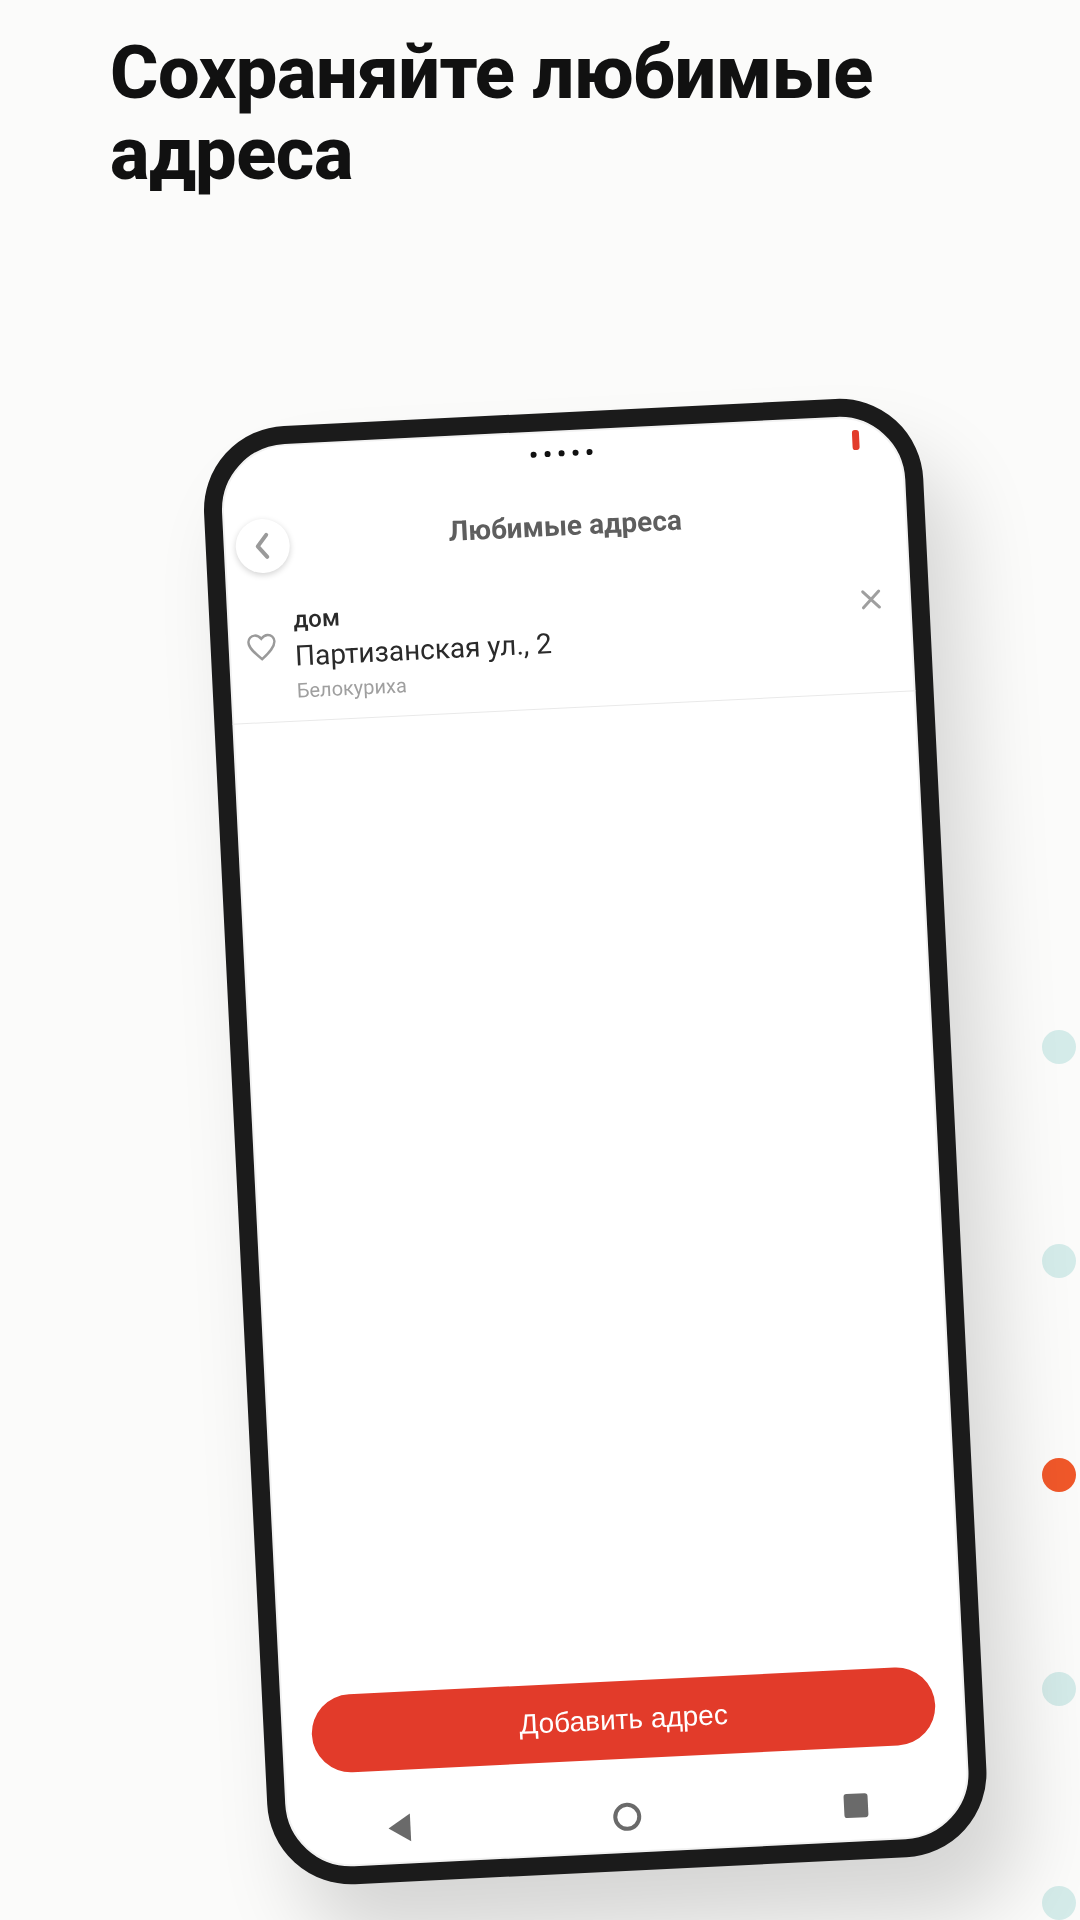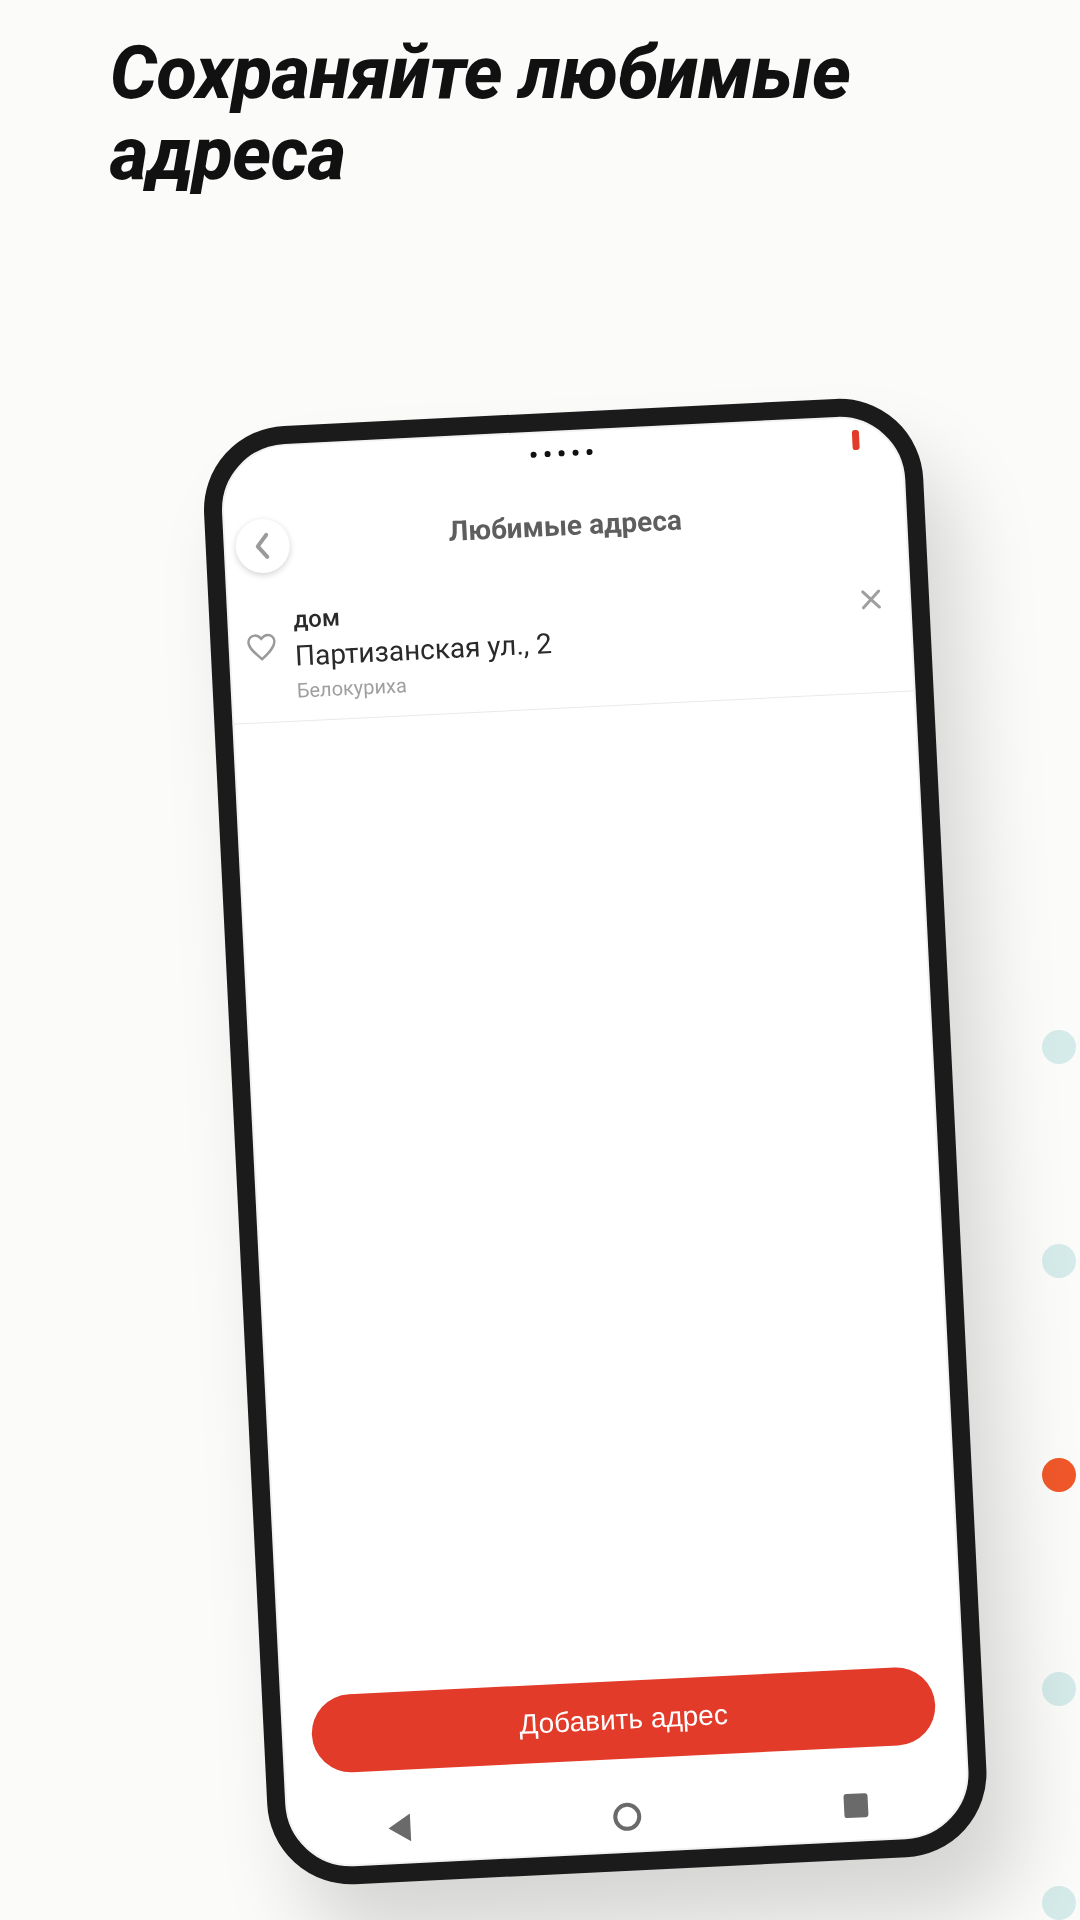--- a/index.html
+++ b/index.html
@@ -14,21 +14,20 @@
   .headline {
     position: absolute;
     top: 32px;
     left: 110px;
     right: 60px;
     font-size: 74px;
     font-weight: 800;
     line-height: 1.1;
     color: #111;
     letter-spacing: -0.5px;
-    font-style: italic;
   }
 
   
   .page-dots {
     position: absolute;
     right: 4px;
     top: 1030px;
     display: flex;
     flex-direction: column;
     gap: 180px;

